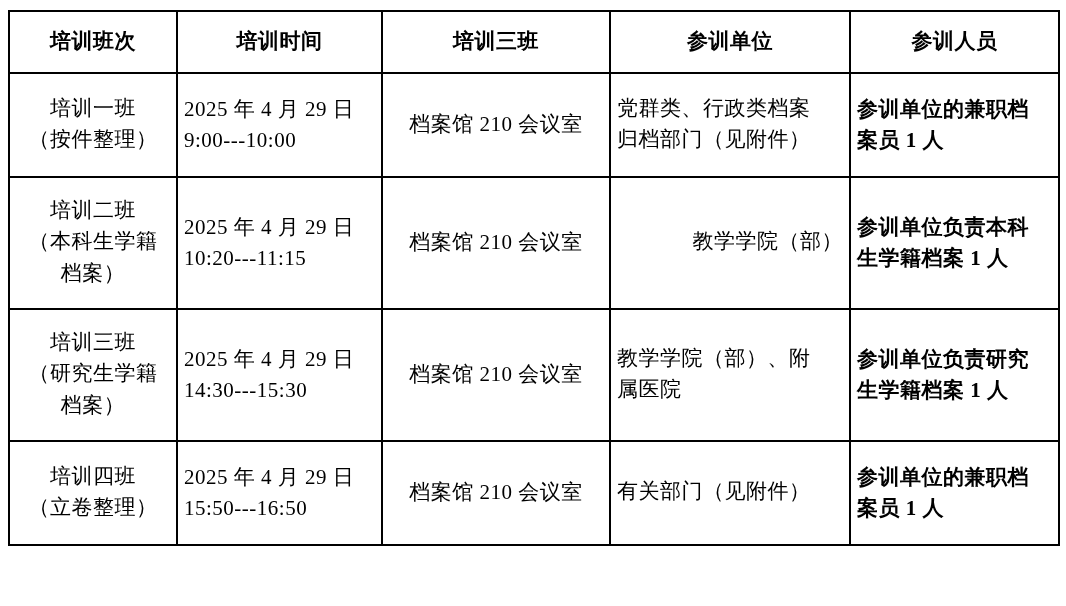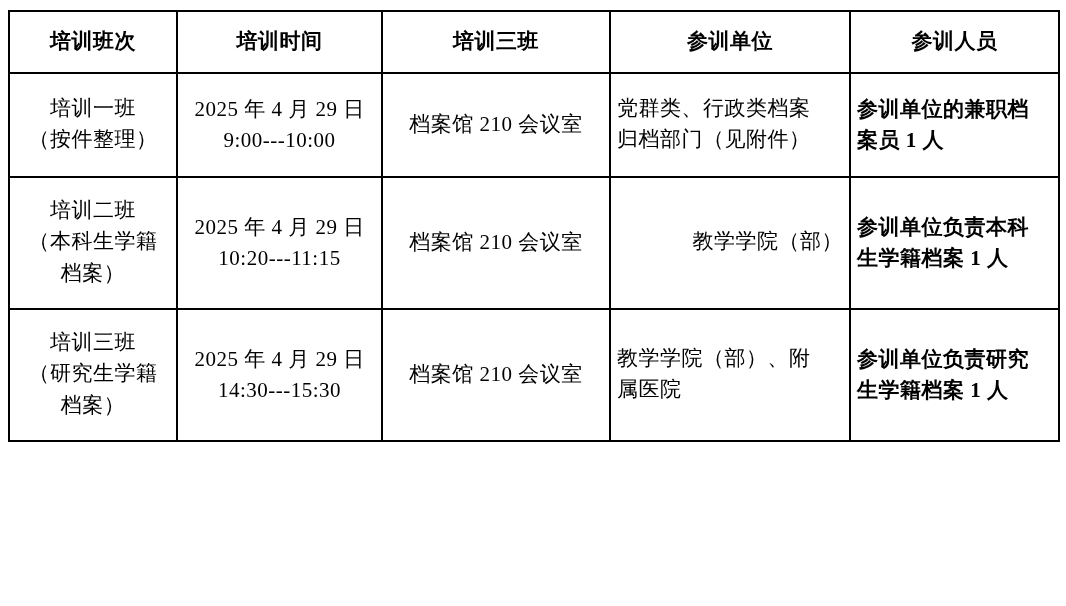--- a/index.html
+++ b/index.html
@@ -48,21 +48,20 @@
   col.c1 { width: 205px; }
   col.c2 { width: 228px; }
   col.c3 { width: 240px; }
   col.c4 { width: 209px; }
 
   td.col-class {
     text-align: center;
     font-family: Liberation Mono, monospace;
   }
   td.col-time {
-    text-align: center;
   }
   td.col-place {
     text-align: center;
   }
   td.col-unit {
     text-align: left;
     font-family: Liberation Mono, monospace;
   }
   td.col-unit.center {
     text-align: right;
@@ -160,16 +159,36 @@
         <td class="col-unit">
           <span class="line">教学学院（部）、附</span>
           <span class="line">属医院</span>
         </td>
         <td class="col-people">
           <span class="line">参训单位负责研究</span>
           <span class="line">生学籍档案 1 人</span>
         </td>
       </tr>
 
+      <tr>
+        <td class="col-class">
+          <span class="line">培训四班</span>
+          <span class="line">（立卷整理）</span>
+        </td>
+        <td class="col-time">
+          <span class="line nowrap">2025 年 4 月 29 日</span>
+          <span class="line nowrap">15:50---16:50</span>
+        </td>
+        <td class="col-place">
+          <span class="line">档案馆 210 会议室</span>
+        </td>
+        <td class="col-unit">
+          <span class="line">有关部门（见附件）</span>
+        </td>
+        <td class="col-people">
+          <span class="line">参训单位的兼职档</span>
+          <span class="line">案员 1 人</span>
+        </td>
+      </tr>
 
     </tbody>
   </table>
 </div>
 
 </body></html>

